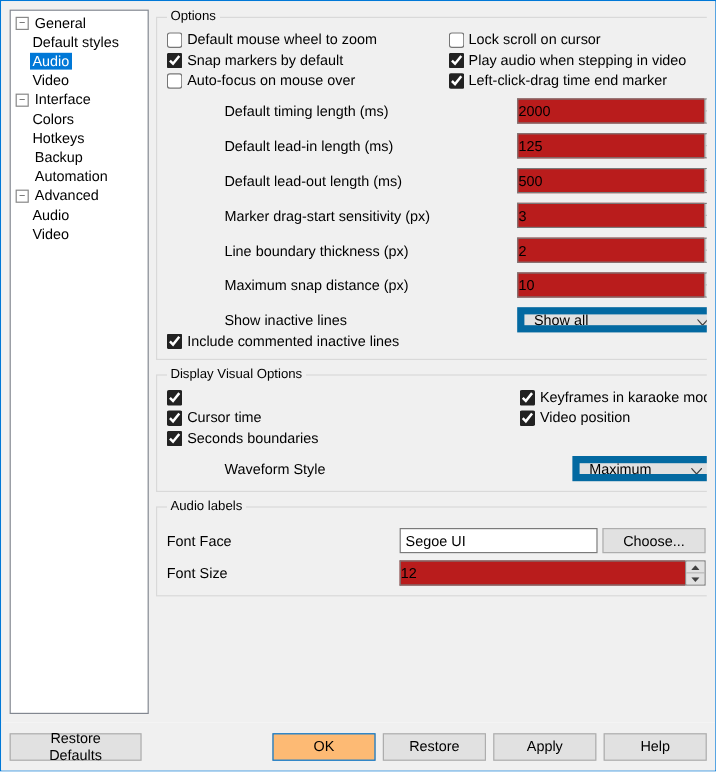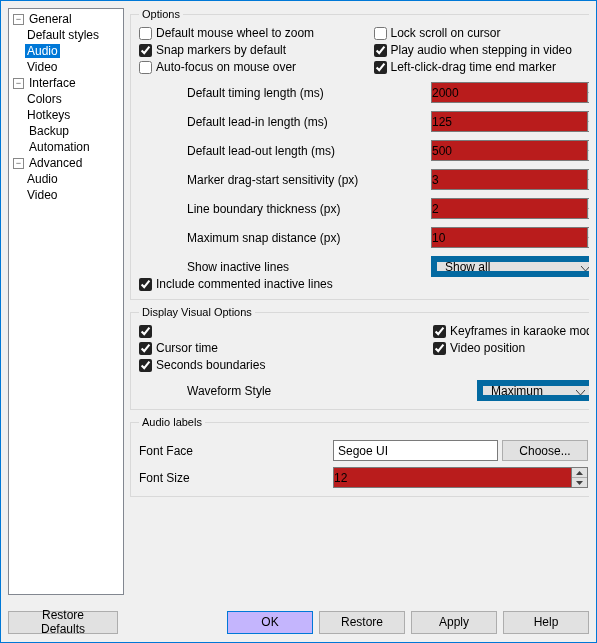--- a/index.html
+++ b/index.html
@@ -34,21 +34,21 @@
   .spin input { flex: 1; border: 1px solid #7a7a7a; border-right: none; padding: 2px 0; font: inherit; height: 21px; background: #b91c1c; }
   .spin .btns { width: 17px; display: flex; flex-direction: column; border: 1px solid #7a7a7a; }
   .spin .btns div { flex: 1; background: #e1e1e1; display: flex; align-items: center; justify-content: center; }
   .spin .btns div:first-child { border-bottom: 1px solid #adadad; }
   .spin .btns svg { width: 7px; height: 4px; }
   select, .combo { flex: 1; height: 21px; border: 6px solid #0369a1; background: #e1e1e1; font: inherit; padding: 0 8px; }
   .combo { display: flex; align-items: center; justify-content: space-between; }
   .combo .chev svg { width: 9px; height: 5px; }
   .edit { flex: 1; height: 21px; border: 1px solid #7a7a7a; background: #fff; padding: 2px 4px; font: inherit; }
   .btn { height: 21px; border: 1px solid #adadad; background: #e1e1e1; font: inherit; padding: 0 12px; display: inline-flex; align-items: center; justify-content: center; }
-  .btn.default { border: 1px solid #0078d7; background: #c4b5fd; }
+  .btn.default { border: 1px solid #0078d7; background: #fdba74; }
   .right-check { display: flex; justify-content: flex-start; margin-top: 0; }
   .font-row { display: flex; align-items: center; margin-top: 6px; gap: 0; }
   .font-row .lbl3 { width: 194px; }
   .fill { flex: 1; }
   .footer { height: 40px; padding: 7px; display: flex; align-items: center; gap: 6px; background: #f0f0f0; border-top: 0; }
   .footer .spacer { flex: 1; }
   .footer .fbtn { width: 86px; height: 23px; }
   .footer .restore { width: 110px; height: 23px; }
   .ul-first::first-letter { text-decoration: underline; }
 </style>

